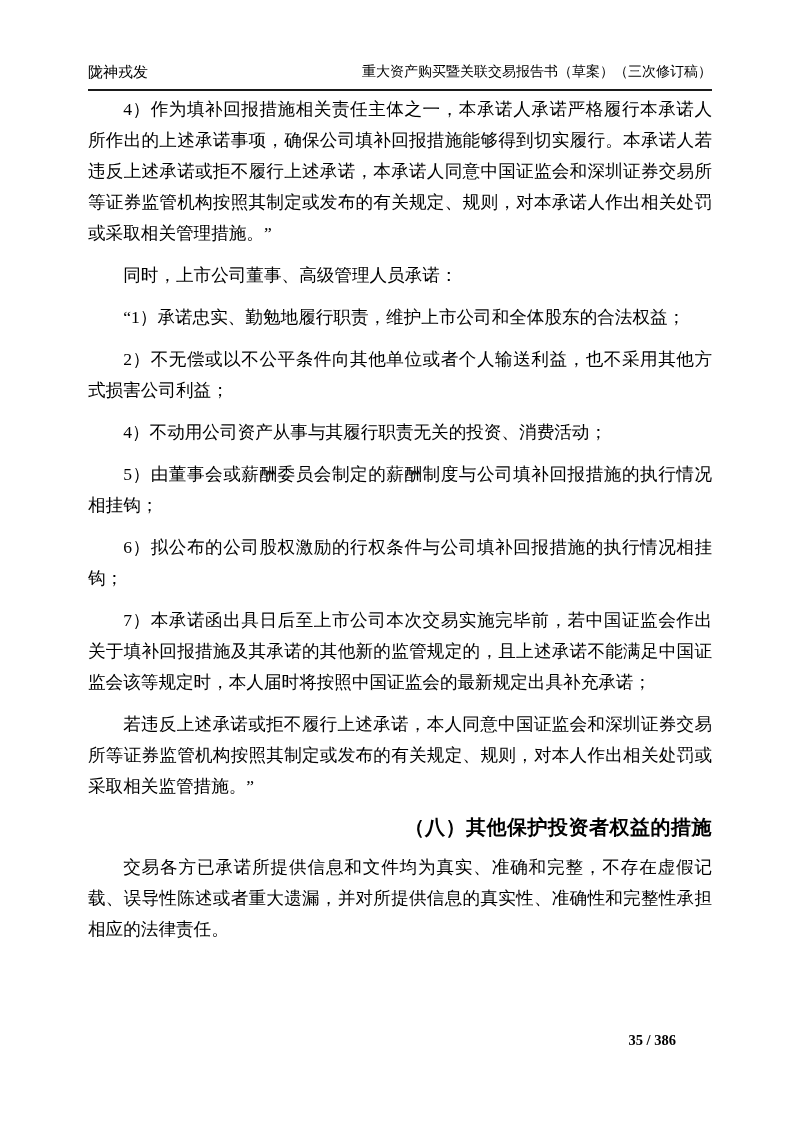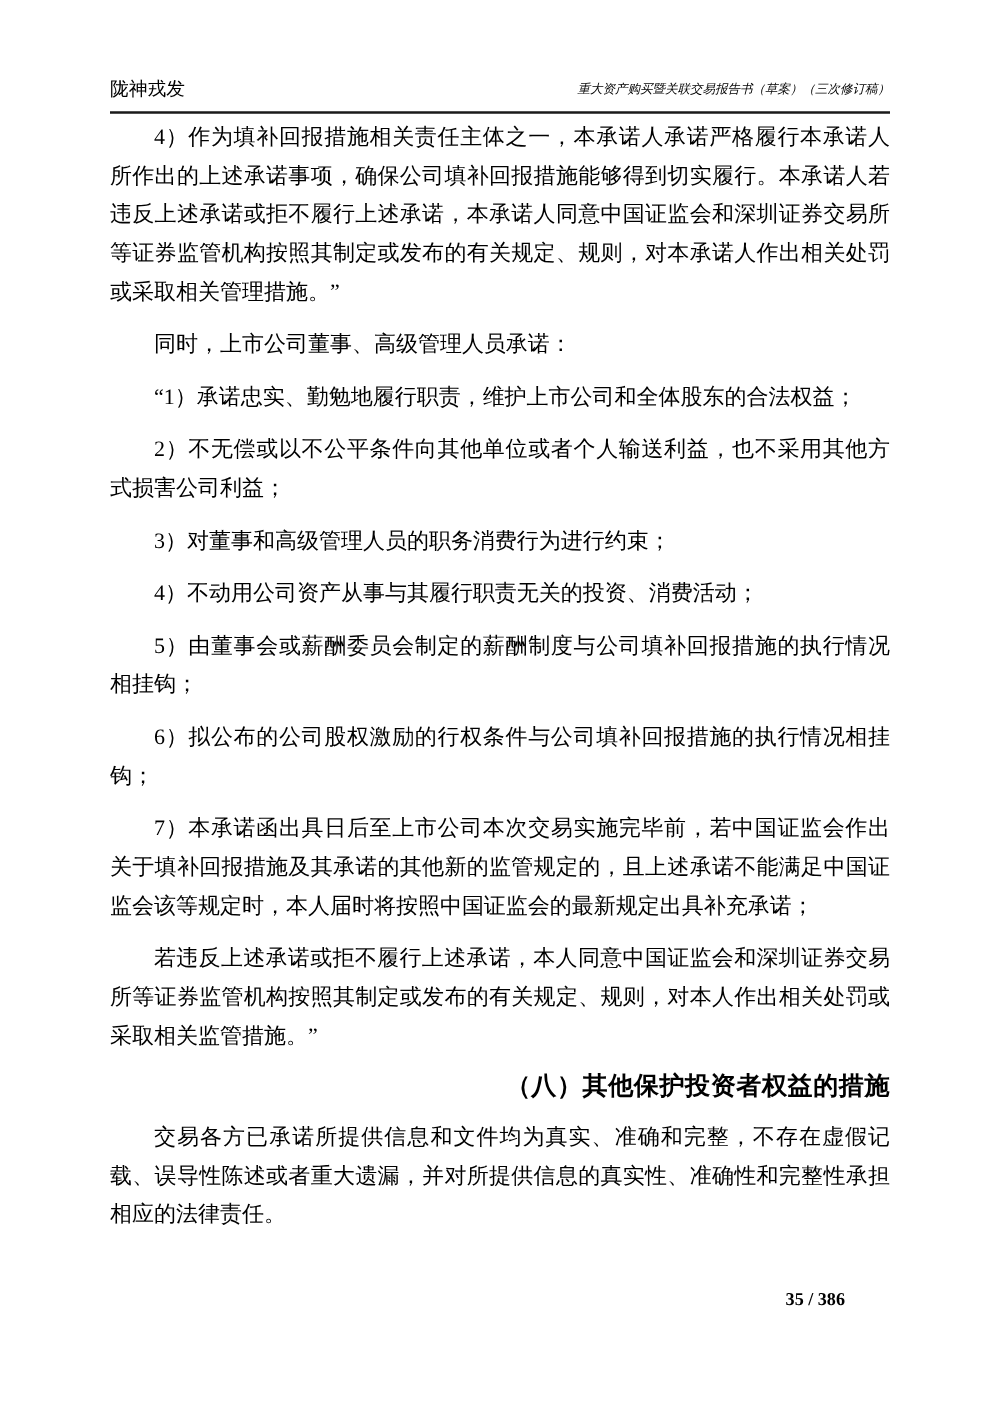--- a/index.html
+++ b/index.html
@@ -25,21 +25,21 @@
     display: flex;
     justify-content: space-between;
     align-items: flex-end;
     padding-bottom: 7px;
     border-bottom: 2px solid #1a1a1a;
     font-size: 14.5px;
     line-height: 20px;
     white-space: nowrap;
   }
   .header .left { font-size: 15px; }
-  .header .right { font-size: 10px; font-style: italic; }
+  .header .right { font-size: 14px; }
   .body-text {
     position: absolute;
     left: 88px;
     width: 624px;
     top: 82px;
     font-size: 17.6px;
     line-height: 31px;
     text-align: justify;
     text-justify: inter-ideograph;
   }
@@ -74,21 +74,20 @@
   <div class="header">
     <span class="left">陇神戎发</span>
     <span class="right">重大资产购买暨关联交易报告书（草案）（三次修订稿）</span>
   </div>
 
   <div class="body-text">
     <p>4）作为填补回报措施相关责任主体之一，本承诺人承诺严格履行本承诺人所作出的上述承诺事项，确保公司填补回报措施能够得到切实履行。本承诺人若违反上述承诺或拒不履行上述承诺，本承诺人同意中国证监会和深圳证券交易所等证券监管机构按照其制定或发布的有关规定、规则，对本承诺人作出相关处罚或采取相关管理措施。”</p>
     <p>同时，上市公司董事、高级管理人员承诺：</p>
     <p>“1）承诺忠实、勤勉地履行职责，维护上市公司和全体股东的合法权益；</p>
     <p>2）不无偿或以不公平条件向其他单位或者个人输送利益，也不采用其他方式损害公司利益；</p>
-    <p>3）对董事和高级管理人员的职务消费行为进行约束；</p>
     <p>4）不动用公司资产从事与其履行职责无关的投资、消费活动；</p>
     <p>5）由董事会或薪酬委员会制定的薪酬制度与公司填补回报措施的执行情况相挂钩；</p>
     <p>6）拟公布的公司股权激励的行权条件与公司填补回报措施的执行情况相挂钩；</p>
     <p>7）本承诺函出具日后至上市公司本次交易实施完毕前，若中国证监会作出关于填补回报措施及其承诺的其他新的监管规定的，且上述承诺不能满足中国证监会该等规定时，本人届时将按照中国证监会的最新规定出具补充承诺；</p>
     <p>若违反上述承诺或拒不履行上述承诺，本人同意中国证监会和深圳证券交易所等证券监管机构按照其制定或发布的有关规定、规则，对本人作出相关处罚或采取相关监管措施。”</p>
 
     <p class="section-heading">（八）其他保护投资者权益的措施</p>
 
     <p>交易各方已承诺所提供信息和文件均为真实、准确和完整，不存在虚假记载、误导性陈述或者重大遗漏，并对所提供信息的真实性、准确性和完整性承担相应的法律责任。</p>
   </div>

